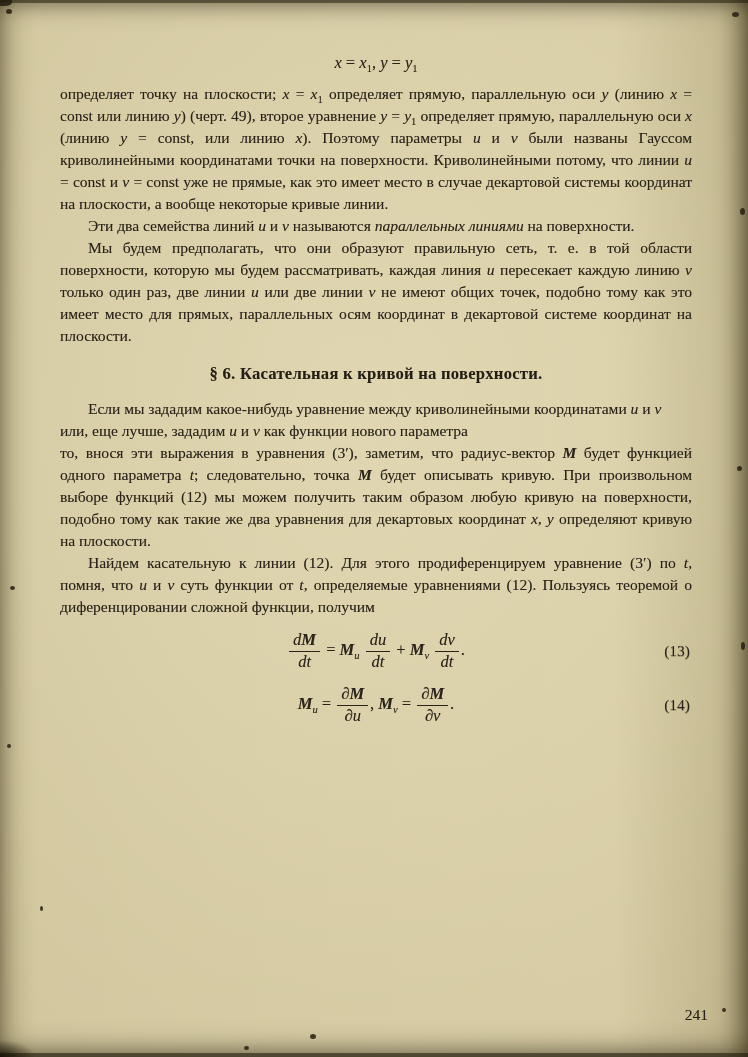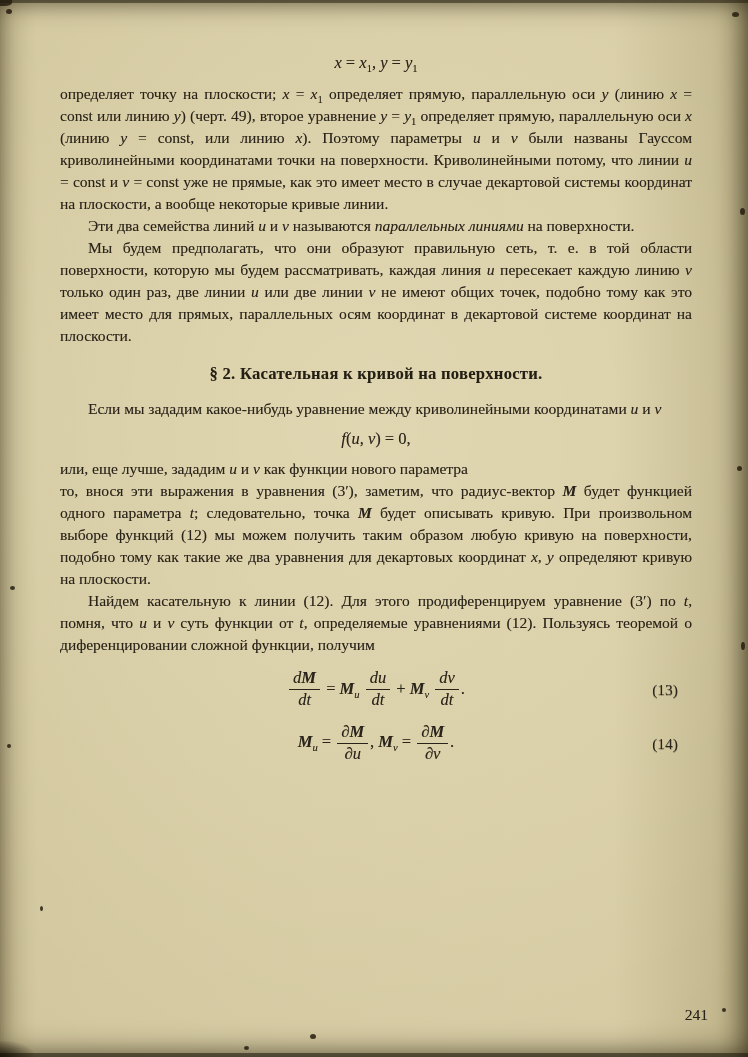--- a/index.html
+++ b/index.html
@@ -29,21 +29,21 @@
     text-align:justify;
     text-shadow:0.2px 0.2px 0 rgba(45,35,18,0.35);
   }
   .para{margin:0;}
   .para.indent{text-indent:28px;}
   .heading{
     font-size:16.5px;font-weight:700;text-align:center;
     margin:16px 0 13px;letter-spacing:0.3px;color:#241f15;
   }
   .formula{position:relative;text-align:center;margin:9px 0;font-size:16.5px;line-height:1.25;}
-  .formula.tall{margin:13px 12px;}
+  .formula.tall{margin:13px 0;}
   .ftag{position:absolute;right:2px;top:50%;transform:translateY(-50%);font-size:15.5px;font-style:normal;}
   .var{font-style:italic;}
   .vec{font-style:italic;font-weight:700;}
   .subwrap sub{font-size:10.5px;line-height:0;vertical-align:-3.5px;}
   .frac{display:inline-block;vertical-align:middle;text-align:center;margin:0 2px;line-height:1.15;}
   .fnum{display:block;padding:0 4px 1px;border-bottom:1.3px solid #29231a;}
   .fden{display:block;padding:1px 4px 0;}
   .page-number{
     position:absolute;right:40px;bottom:33px;
     font-family:"Liberation Serif","DejaVu Serif",serif;
@@ -57,23 +57,22 @@
 <div class="page">
   <div class="edge edge-top"></div>
   <div class="edge edge-bottom"></div>
   <div class="corner-blob"></div>
 
   <div class="content">
       <div class="formula"><span><span class="var">x</span> = <span class="subwrap"><span class="var">x</span><sub>1</sub></span>,    <span class="var">y</span> = <span class="subwrap"><span class="var">y</span><sub>1</sub></span></span></div>
       <p class="para">определяет точку на плоскости; <span class="var">x</span> = <span class="subwrap"><span class="var">x</span><sub>1</sub></span> определяет прямую, параллельную оси <span class="var">y</span> (линию <span class="var">x</span> = const или линию <span class="var">y</span>) (черт. 49), второе уравнение <span class="var">y</span> = <span class="subwrap"><span class="var">y</span><sub>1</sub></span> определяет прямую, параллельную оси <span class="var">x</span> (линию <span class="var">y</span> = const, или линию <span class="var">x</span>). Поэтому параметры <span class="var">u</span> и <span class="var">v</span> были названы Гауссом криволинейными координатами точки на поверхности. Криволинейными потому, что линии <span class="var">u</span> = const и <span class="var">v</span> = const уже не прямые, как это имеет место в случае декартовой системы координат на плоскости, а вообще некоторые кривые линии.</p>
       <p class="para indent">Эти два семейства линий <span class="var">u</span> и <span class="var">v</span> называются <span class="var">параллельных линиями</span> на поверхности.</p>
       <p class="para indent">Мы будем предполагать, что они образуют правильную сеть, т. е. в той области поверхности, которую мы будем рассматривать, каждая линия <span class="var">u</span> пересекает каждую линию <span class="var">v</span> только один раз, две линии <span class="var">u</span> или две линии <span class="var">v</span> не имеют общих точек, подобно тому как это имеет место для прямых, параллельных осям координат в декартовой системе координат на плоскости.</p>
-      <h2 class="heading">§ 2. Касательная к кривой на поверхности.</h2>
+      <h2 class="heading">§ 6. Касательная к кривой на поверхности.</h2>
       <p class="para indent">Если мы зададим какое-нибудь уравнение между криволинейными координатами <span class="var">u</span> и <span class="var">v</span></p>
-      <div class="formula"><span><span class="var">f</span>(<span class="var">u</span>, <span class="var">v</span>) = 0,</span></div>
       <p class="para">или, еще лучше, зададим <span class="var">u</span> и <span class="var">v</span> как функции нового параметра</p>
       <p class="para">то, внося эти выражения в уравнения (3′), заметим, что радиус-вектор <span class="vec">M</span> будет функцией одного параметра <span class="var">t</span>; следовательно, точка <span class="vec">M</span> будет описывать кривую. При произвольном выборе функций (12) мы можем получить таким образом любую кривую на поверхности, подобно тому как такие же два уравнения для декартовых координат <span class="var">x</span>, <span class="var">y</span> определяют кривую на плоскости.</p>
       <p class="para indent">Найдем касательную к линии (12). Для этого продиференцируем уравнение (3′) по <span class="var">t</span>, помня, что <span class="var">u</span> и <span class="var">v</span> суть функции от <span class="var">t</span>, определяемые уравнениями (12). Пользуясь теоремой о диференцировании сложной функции, получим</p>
       <div class="formula tall"><span><span class="frac"><span class="fnum"><span class="var">d</span><span class="vec">M</span></span><span class="fden"><span class="var">dt</span></span></span> = <span class="subwrap"><span class="vec">M</span><sub><span class="var">u</span></sub></span> <span class="frac"><span class="fnum"><span class="var">du</span></span><span class="fden"><span class="var">dt</span></span></span> + <span class="subwrap"><span class="vec">M</span><sub><span class="var">v</span></sub></span> <span class="frac"><span class="fnum"><span class="var">dv</span></span><span class="fden"><span class="var">dt</span></span></span>.</span><span class="ftag">(13)</span></div>
       <div class="formula tall"><span><span class="subwrap"><span class="vec">M</span><sub><span class="var">u</span></sub></span> = <span class="frac"><span class="fnum">∂<span class="vec">M</span></span><span class="fden">∂<span class="var">u</span></span></span>,    <span class="subwrap"><span class="vec">M</span><sub><span class="var">v</span></sub></span> = <span class="frac"><span class="fnum">∂<span class="vec">M</span></span><span class="fden">∂<span class="var">v</span></span></span>.</span><span class="ftag">(14)</span></div>
     </div>
 
   <div class="page-number">241</div>
 
   <div class="speck" style="left:6px;top:9px;width:6px;height:5px;"></div>

